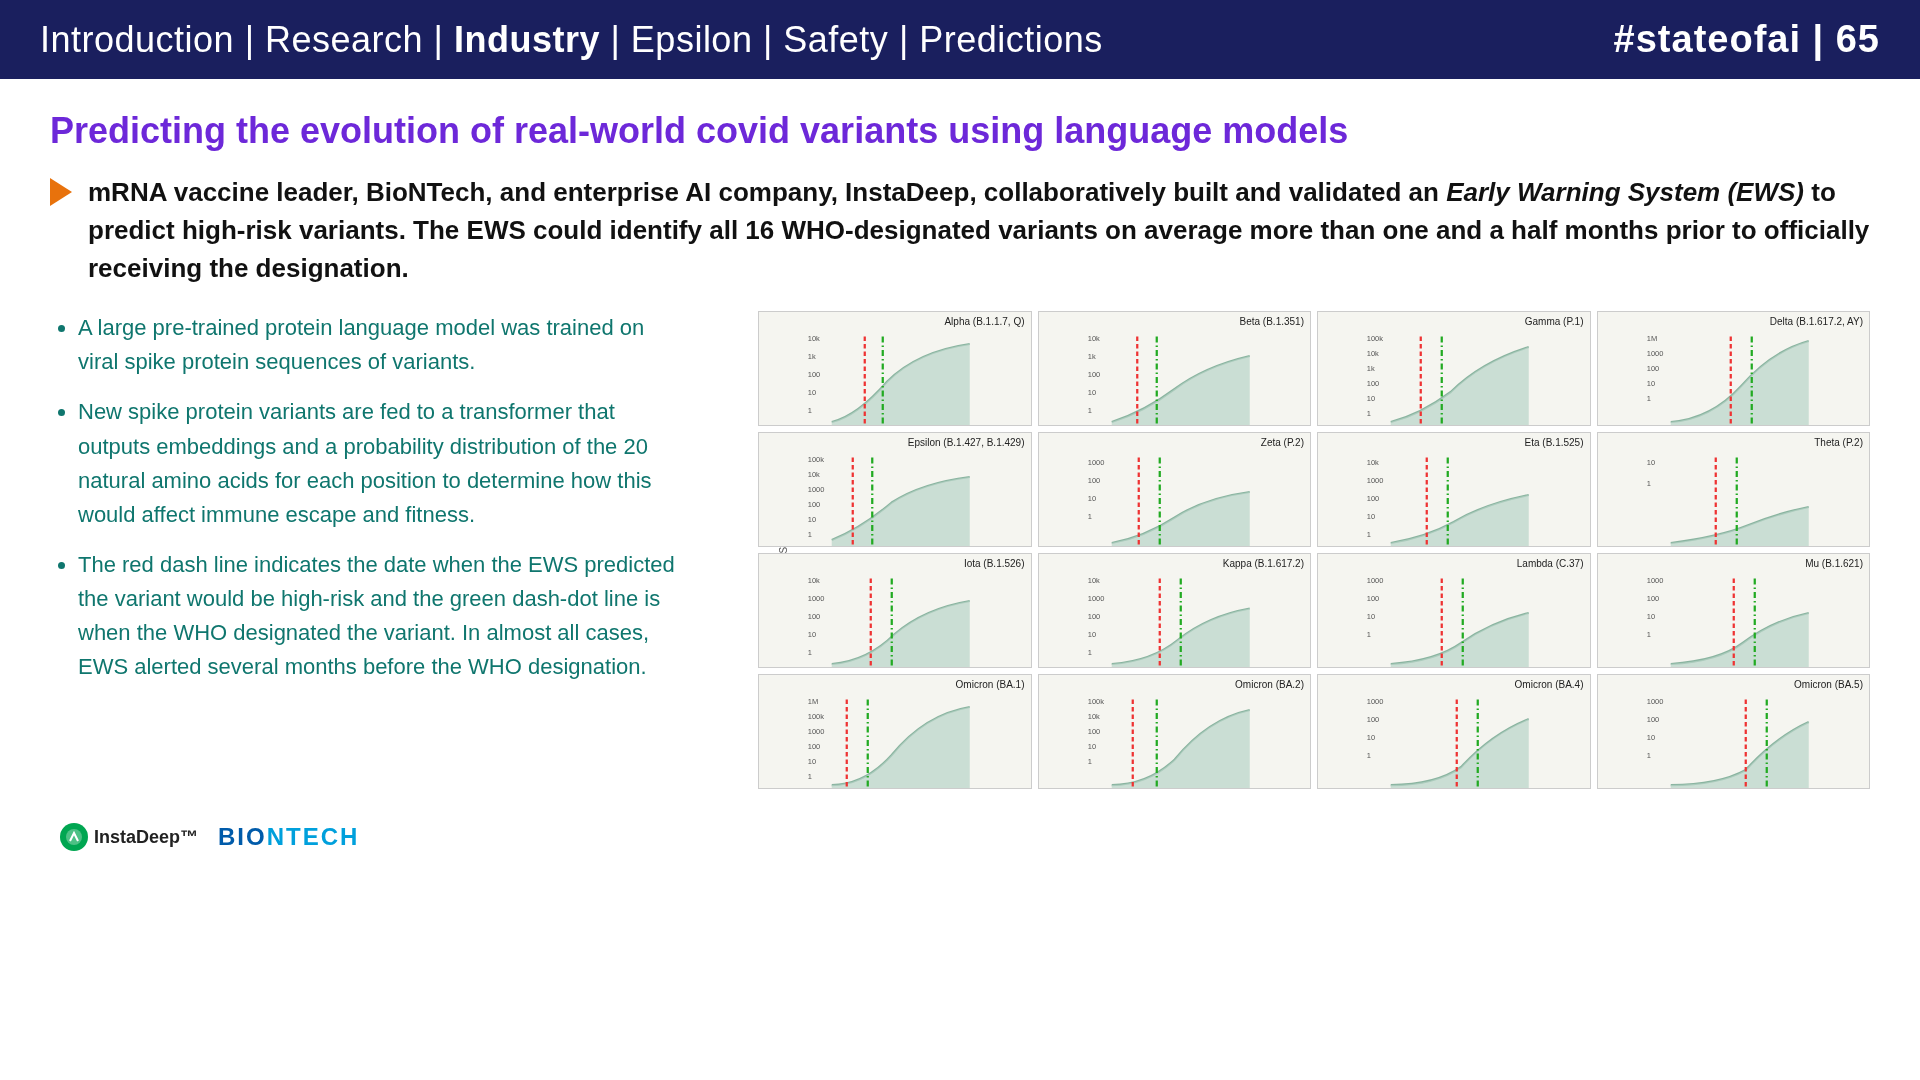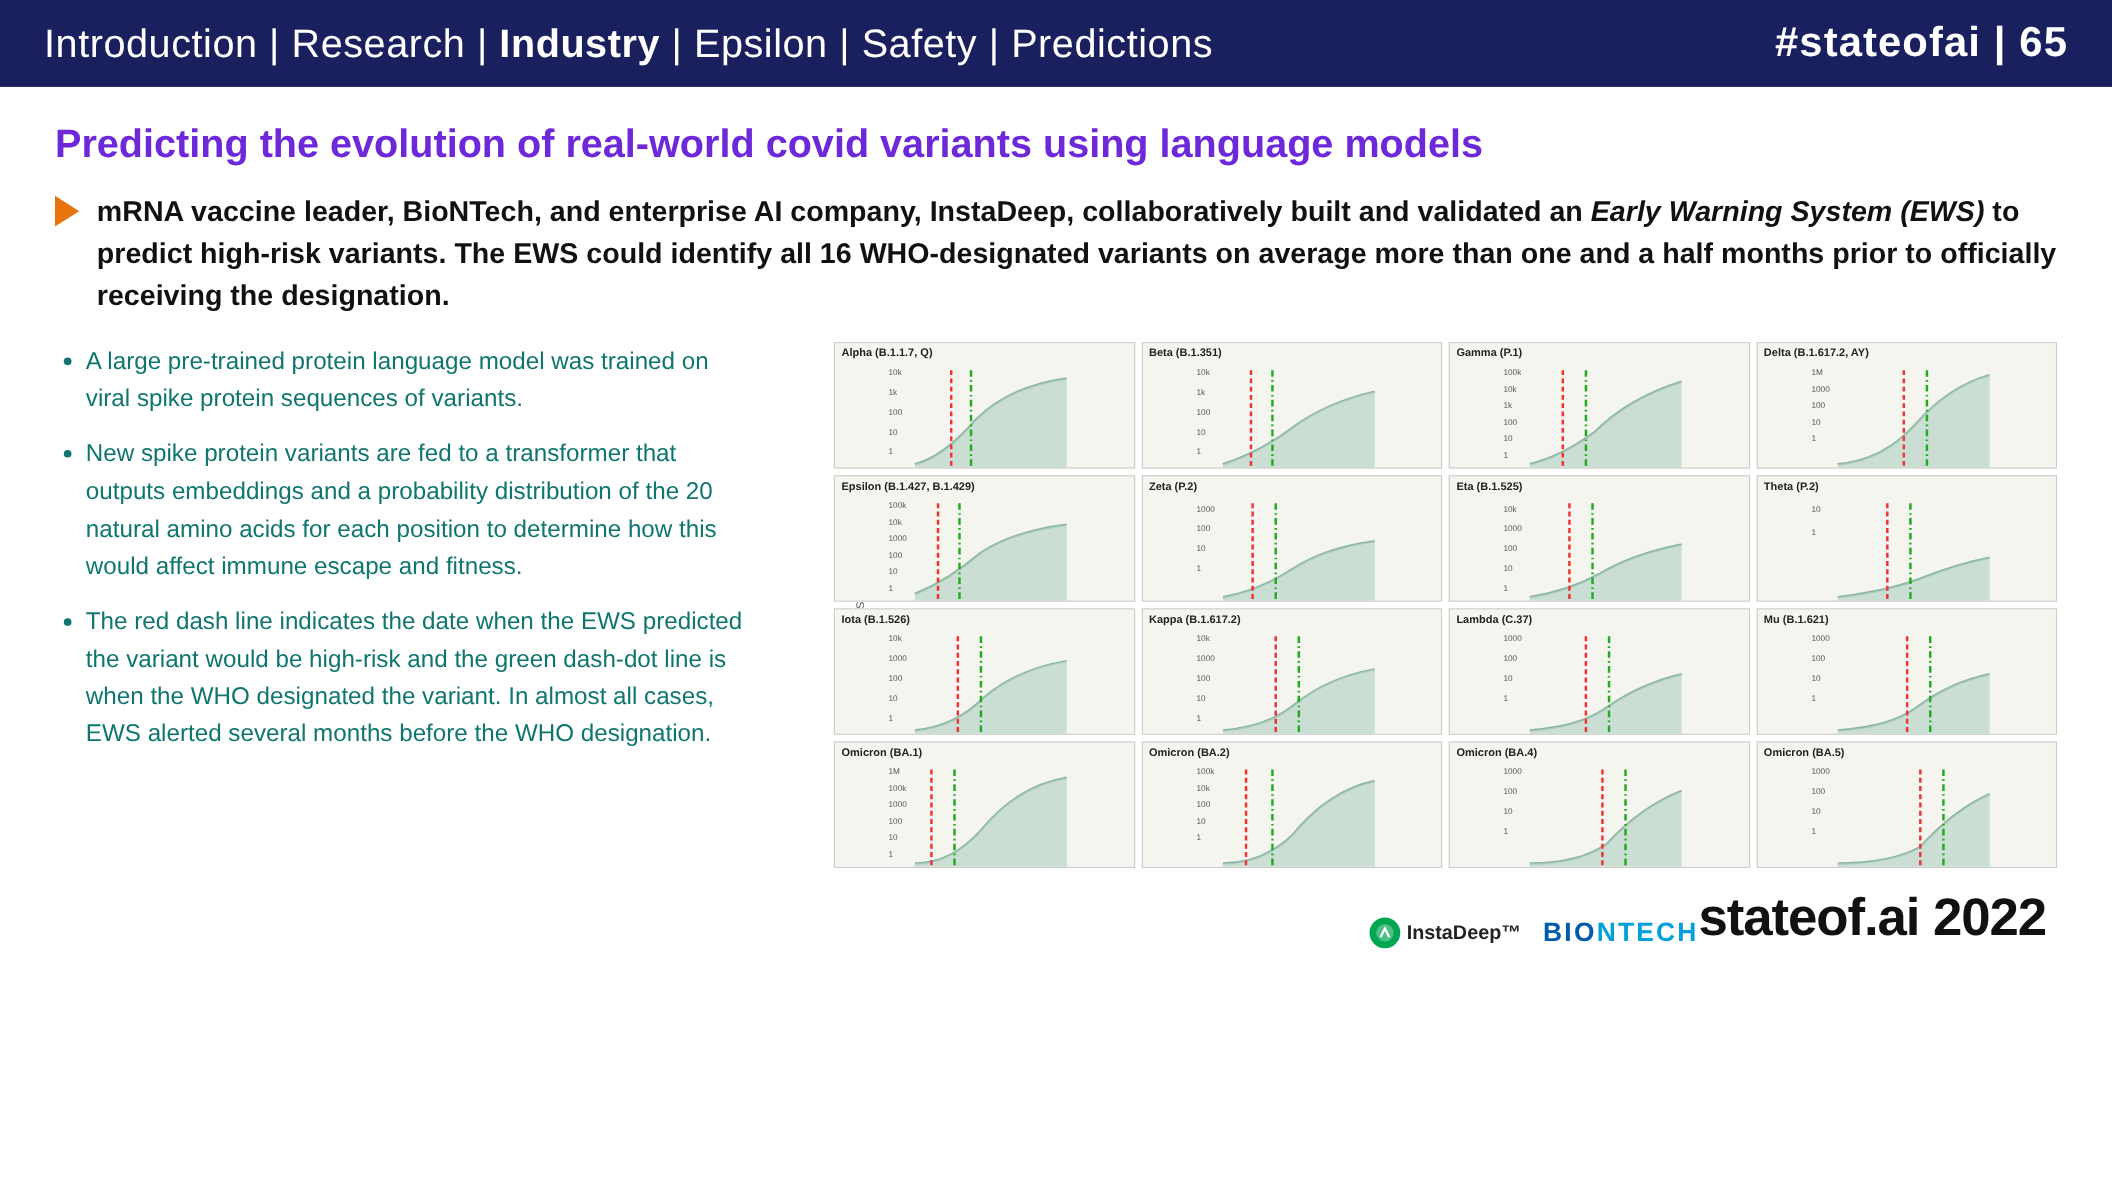--- a/index.html
+++ b/index.html
@@ -110,37 +110,37 @@
       border: 1px solid #ccc;
       background: #f5f5f0;
       padding: 4px 6px 4px 6px;
       position: relative;
       height: 115px;
       overflow: hidden;
     }
 
     .chart-title {
       font-size: 10px;
-      font-weight: 700;
+      font-weight: 400;
       color: #222;
-      text-align: left;
+      text-align: right;
       margin-bottom: 2px;
     }
 
     svg.chart-svg {
       width: 100%;
       height: 100%;
     }
 
     
     .bottom-row {
       display: flex;
-      justify-content: flex-end;
+      justify-content: flex-start;
       align-items: flex-end;
-      margin-top: 18px;
+      margin-top: 34px;
       padding: 0 10px;
     }
 
     .logos {
       display: flex;
       align-items: center;
       gap: 20px;
     }
 
     .instadeep-logo {
@@ -542,16 +542,15 @@
             <path d="M6 14 L10 6 L14 14" stroke="white" stroke-width="2" fill="none"></path>
           </svg>
         </div>
         <span style="color:#222; font-size:18px; font-weight:600;">InstaDeep™</span>
       </div>
 
       <div class="biontech-logo">
         <span style="color:#005baa;">BIO</span><span style="color:#00a0dc;">NTECH</span>
       </div>
     </div>
-    <div class="stateof-brand">stateof.ai 2022</div>
   </div>
 
 </div>
 
 </body></html>

